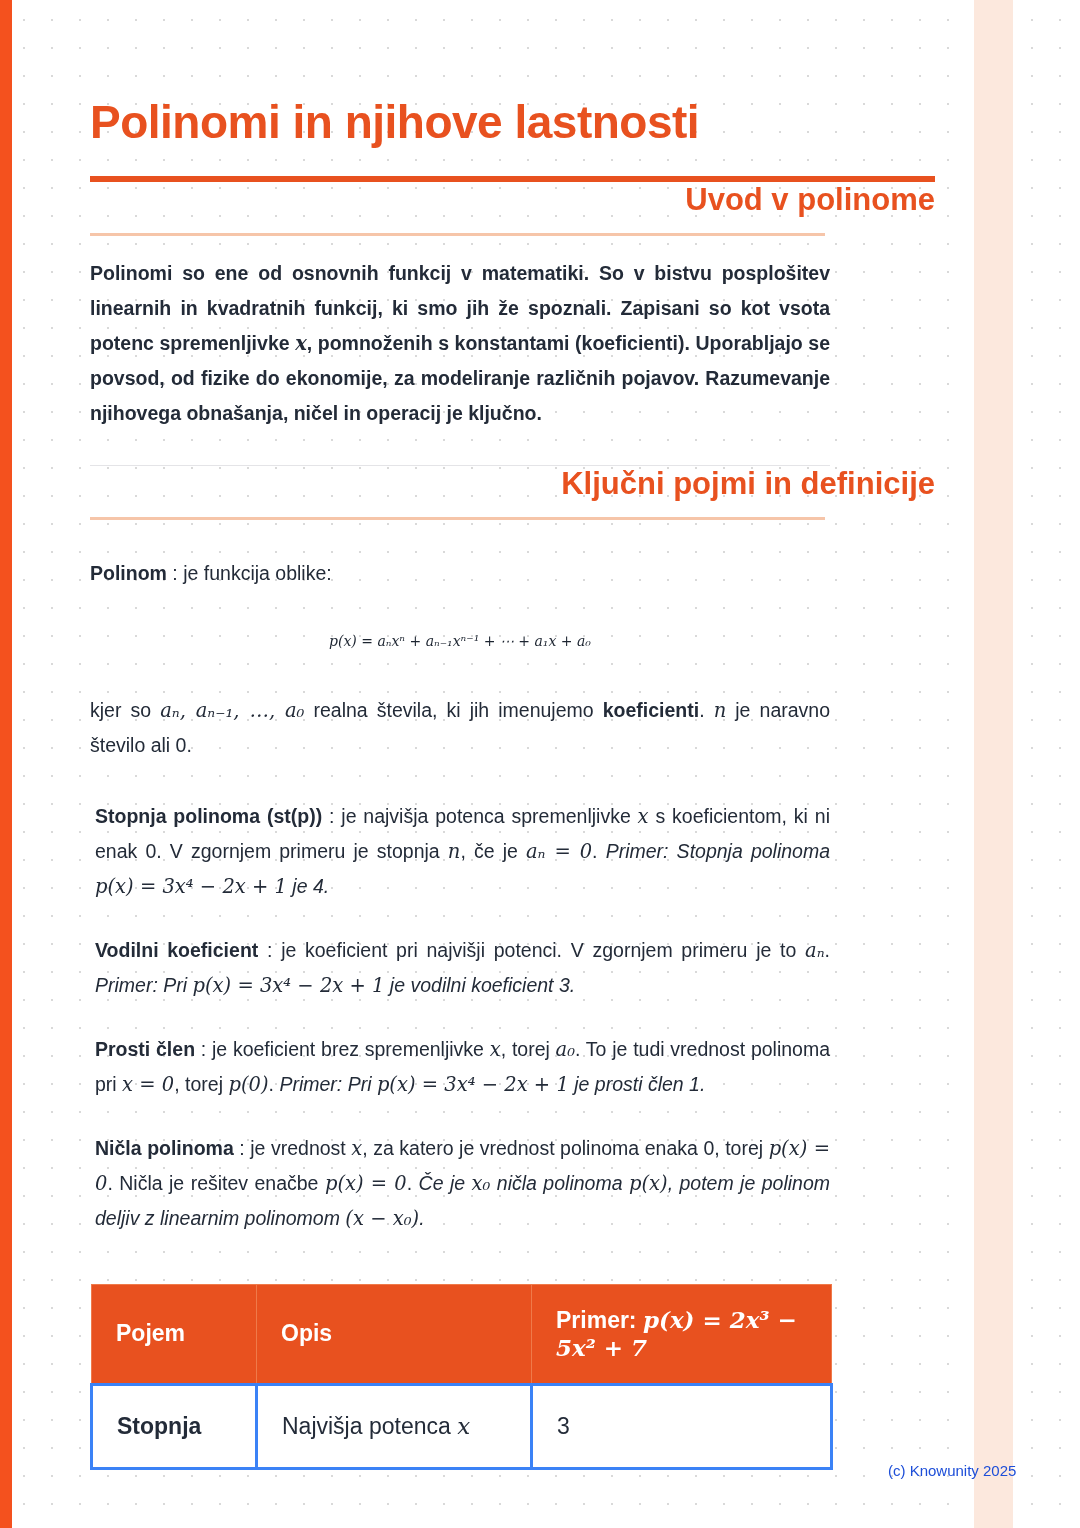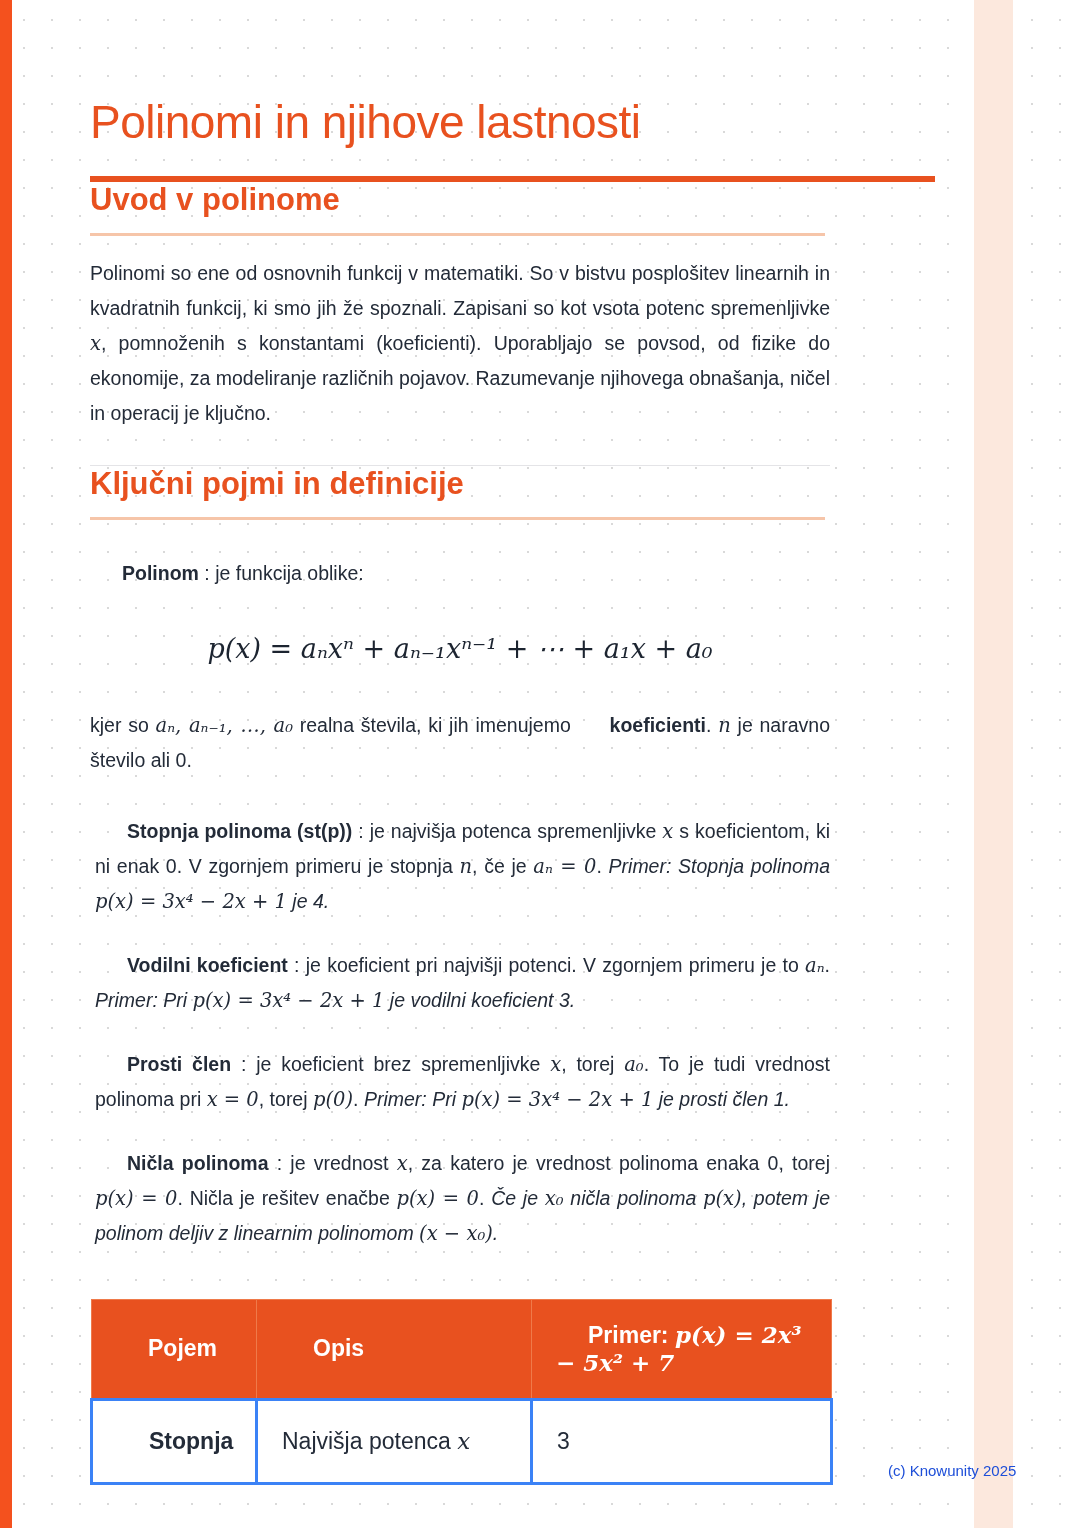--- a/index.html
+++ b/index.html
@@ -14,35 +14,35 @@
     background-color:#ffffff;
     background-image:radial-gradient(circle,#d9d9d9 1.3px,transparent 1.45px);
     background-size:28px 28px;
     background-position:10px 6px;
     font-family:"Liberation Sans",sans-serif;
     color:var(--text);
   }
   .left-stripe{position:absolute;left:0;top:0;width:12px;height:1528px;background:#f4511e;}
   .right-band{position:absolute;left:974px;top:0;width:39px;height:1528px;background:#fce8dd;}
   .content{position:absolute;left:90px;top:0;width:845px;}
-  h1.title{margin:96px 0 4px 0;font-size:46px;line-height:52px;font-weight:400;color:var(--accent);letter-spacing:-0.5px;}
+  h1.title{margin:96px 0 4px 0;font-size:46px;line-height:52px;font-weight:700;color:var(--accent);letter-spacing:-0.5px;}
   .title-rule{width:845px;height:6px;background:var(--accent);margin-top:28px;}
-  h2.section{font-size:31px;line-height:36px;font-weight:800;color:var(--accent);margin:0;}
+  h2.section{font-size:31px;line-height:36px;font-weight:800;color:var(--accent);margin:0;text-align:right;}
   .h2-intro{margin-top:58px;}
   .h2-defs{margin-top:56px;}
   .h2-rule{width:735px;height:3px;background:var(--accent-light);margin-top:15px;}
   .body-text{width:740px;font-size:19.5px;line-height:35px;color:var(--text);text-align:justify;}
-  .intro-p{}
+  .intro-p{font-weight:bold;}
   .divider{width:740px;height:1px;background:#e4e4e7;margin-top:34px;}
   .lead{margin-top:36px;text-align:left;}
-  .formula{width:740px;margin-top:42px;text-align:center;font-family:"DejaVu Serif",serif;font-style:italic;font-size:27px;color:#1c2430;}
+  .formula{width:740px;margin-top:42px;text-align:center;font-family:"DejaVu Serif",serif;font-style:italic;font-size:14px;color:#1c2430;}
   .after{margin-top:44px;}
   .term{margin-top:29px;padding-left:5px;}
   .term-first{margin-top:36px;}
-  .seg-b{font-weight:700;margin-left:32px;}
+  .seg-b{font-weight:700;}
   .seg-i{font-style:italic;}
   .seg-m{font-family:"DejaVu Serif",serif;font-style:italic;}
   .table-wrap{margin-top:48px;}
   table.def-table{width:740px;border-collapse:collapse;font-size:23px;table-layout:fixed;}
   table.def-table col.c1{width:165px;}
   table.def-table col.c2{width:275px;}
   table.def-table col.c3{width:300px;}
   table.def-table th{background:var(--accent);color:#ffffff;text-align:left;vertical-align:middle;padding:21px 24px;font-weight:700;border:1px solid #ef7a4a;}
   table.def-table td{background:#ffffff;color:var(--text);text-align:left;vertical-align:middle;padding:27px 24px;border:3px solid #3b82f6;}
   table.def-table th .seg-m{color:#ffffff;}

